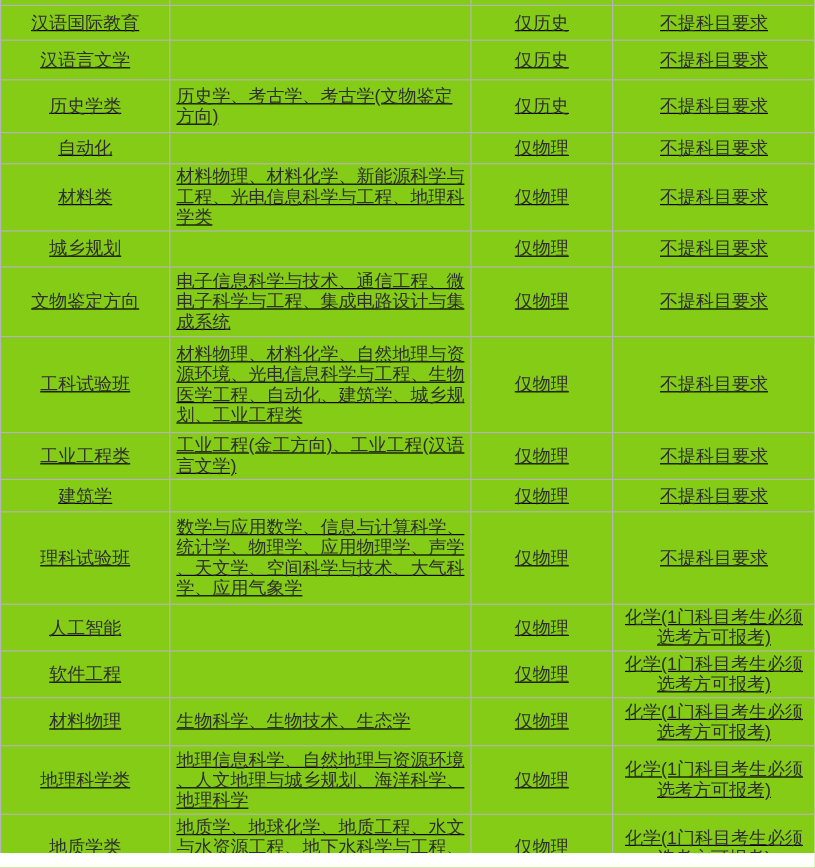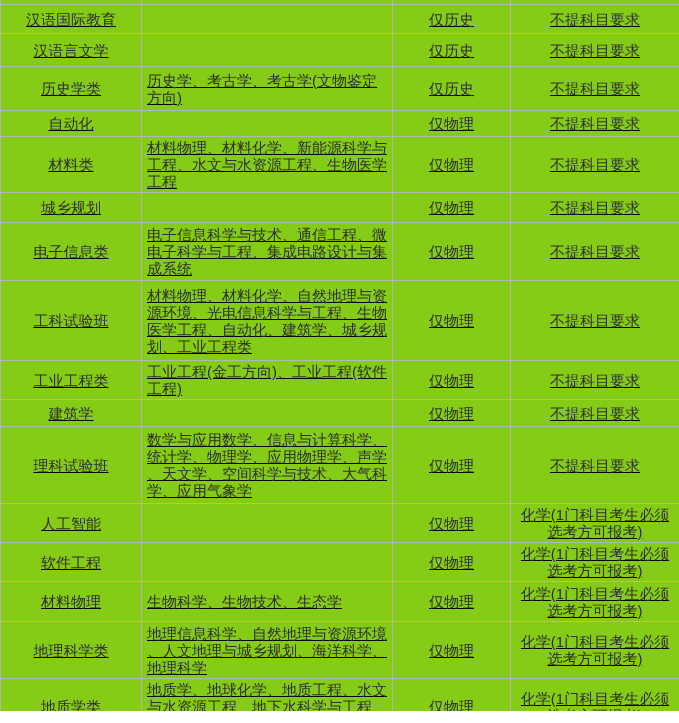--- a/index.html
+++ b/index.html
@@ -103,45 +103,45 @@
         <td class="req">不提科目要求</td>
       </tr>
       <tr>
         <td>自动化</td>
         <td class="sub-majors"></td>
         <td>仅物理</td>
         <td class="req">不提科目要求</td>
       </tr>
       <tr>
         <td>材料类</td>
-        <td class="sub-majors">材料物理、材料化学、新能源科学与工程、水文与水资源工程、生物医学工程</td>
+        <td class="sub-majors">材料物理、材料化学、新能源科学与工程、光电信息科学与工程、地理科学类</td>
         <td>仅物理</td>
         <td class="req">不提科目要求</td>
       </tr>
       <tr>
         <td>城乡规划</td>
         <td class="sub-majors"></td>
         <td>仅物理</td>
         <td class="req">不提科目要求</td>
       </tr>
       <tr>
-        <td>电子信息类</td>
+        <td>文物鉴定方向</td>
         <td class="sub-majors">电子信息科学与技术、通信工程、微电子科学与工程、集成电路设计与集成系统</td>
         <td>仅物理</td>
         <td class="req">不提科目要求</td>
       </tr>
       <tr>
         <td>工科试验班</td>
         <td class="sub-majors">材料物理、材料化学、自然地理与资源环境、光电信息科学与工程、生物医学工程、自动化、建筑学、城乡规划、工业工程类</td>
         <td>仅物理</td>
         <td class="req">不提科目要求</td>
       </tr>
       <tr>
         <td>工业工程类</td>
-        <td class="sub-majors">工业工程(金工方向)、工业工程(软件工程)</td>
+        <td class="sub-majors">工业工程(金工方向)、工业工程(汉语言文学)</td>
         <td>仅物理</td>
         <td class="req">不提科目要求</td>
       </tr>
       <tr>
         <td>建筑学</td>
         <td class="sub-majors"></td>
         <td>仅物理</td>
         <td class="req">不提科目要求</td>
       </tr>
       <tr>

